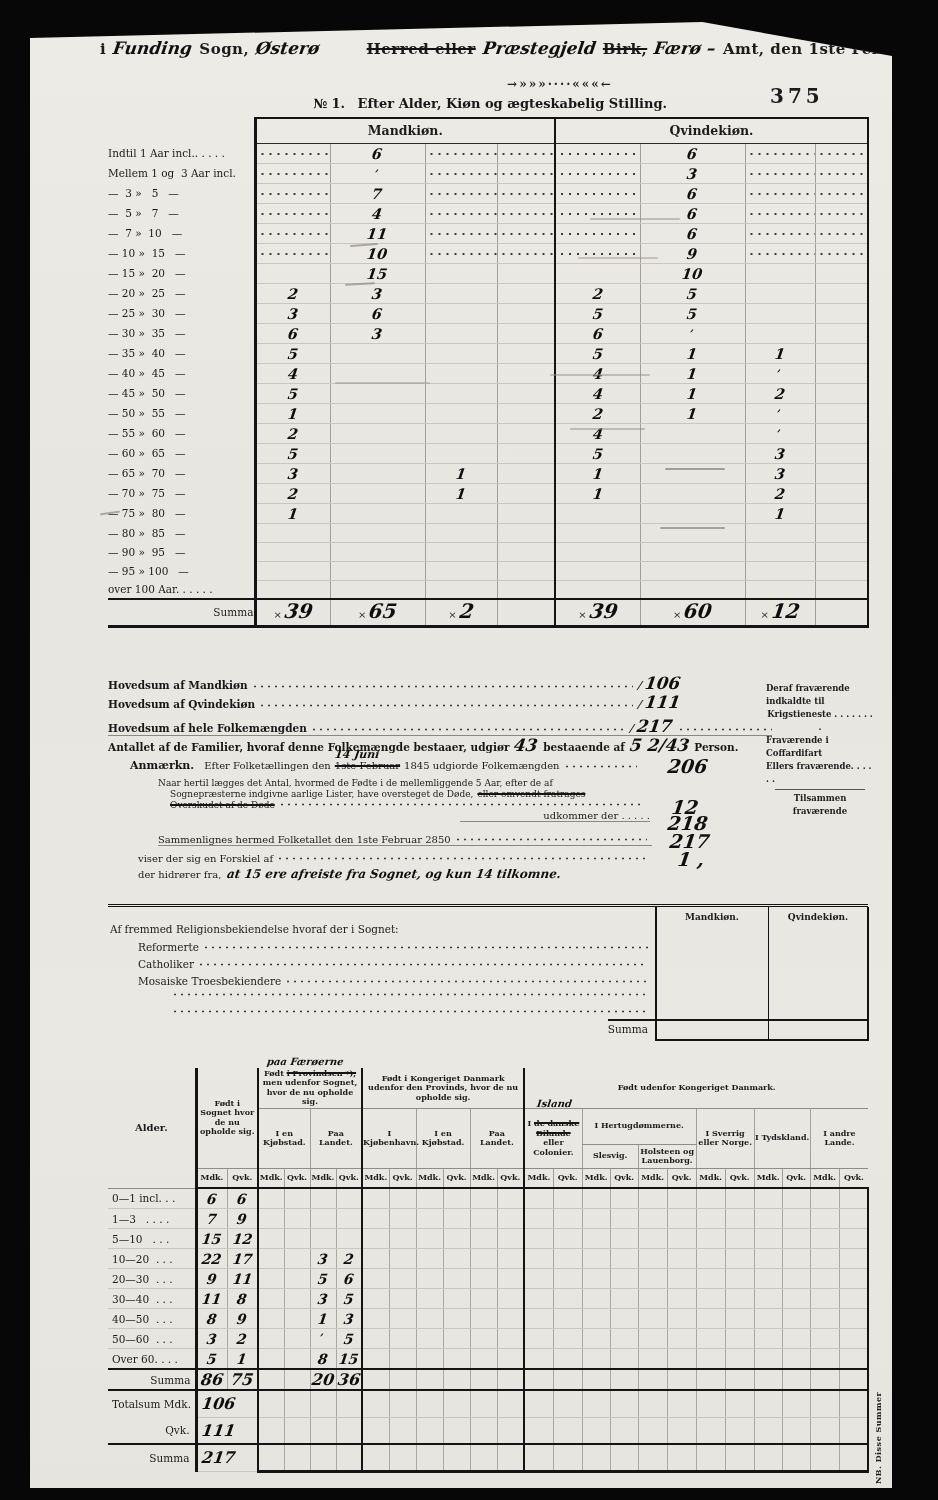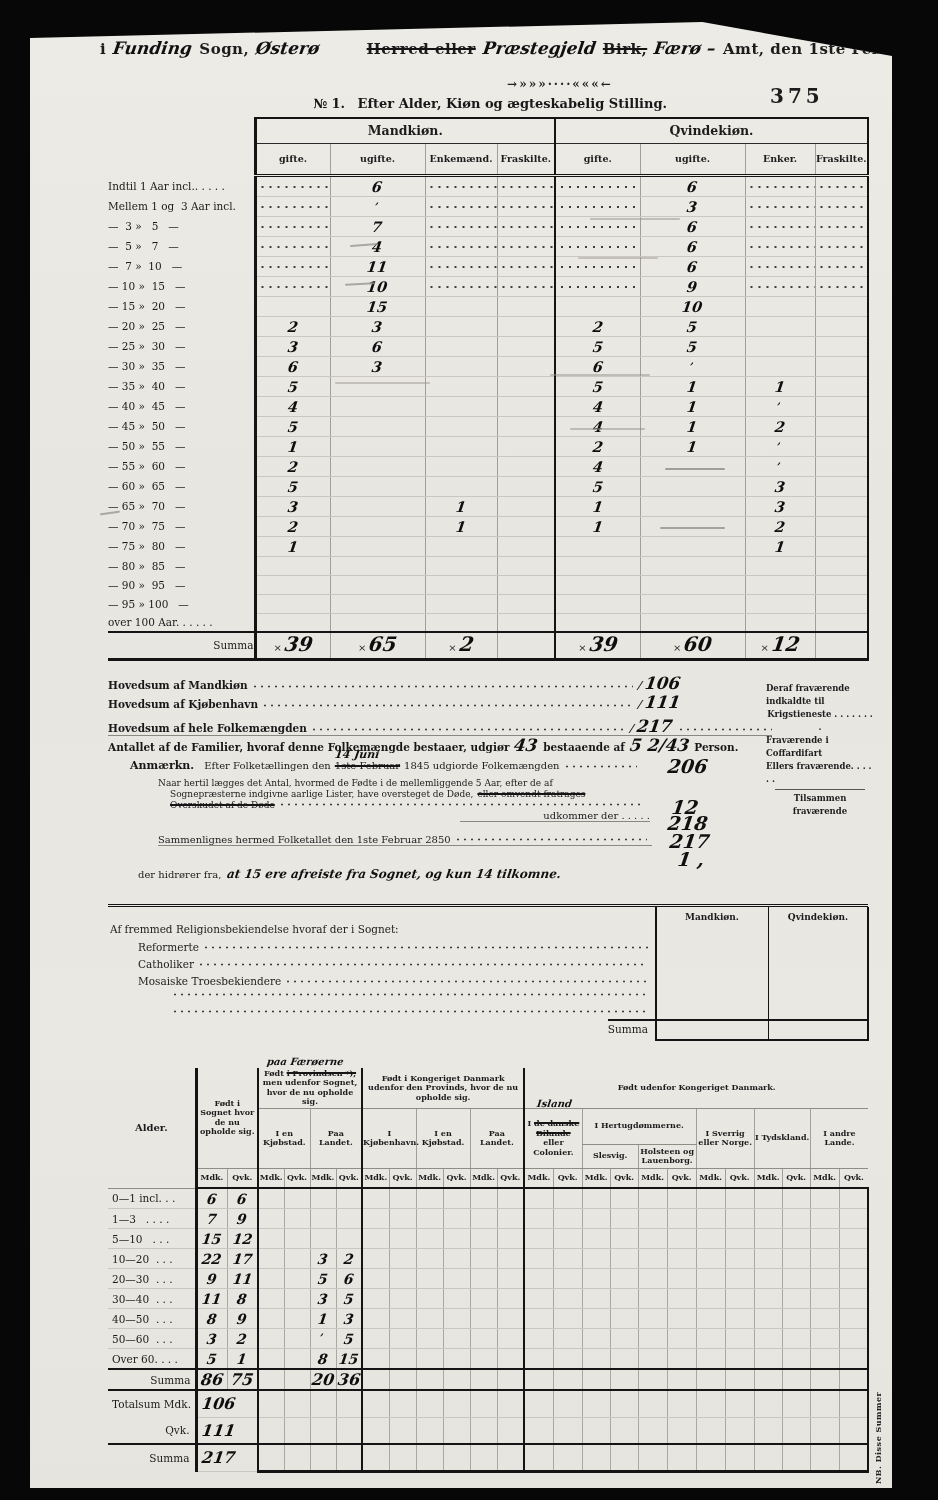--- a/index.html
+++ b/index.html
@@ -127,31 +127,20 @@
         <col style="width:105px">
         <col style="width:70px">
         <col style="width:53px">
     </colgroup>
     <thead>
       <tr>
         <th style="border:none"></th>
         <th class="ghead vbh" colspan="4">Mandkiøn.</th>
         <th class="ghead vbm vbr" colspan="4">Qvindekiøn.</th>
       </tr>
-      <tr>
-        <th style="border:none"></th>
-        <th class="shead vbh">gifte.</th>
-        <th class="shead vbt">ugifte.</th>
-        <th class="shead vbt">Enkemænd.</th>
-        <th class="shead vbt">Fraskilte.</th>
-        <th class="shead vbm">gifte.</th>
-        <th class="shead vbt">ugifte.</th>
-        <th class="shead vbt">Enker.</th>
-        <th class="shead vbt vbr">Fraskilte.</th>
-      </tr>
     </thead>
     <tbody id="t1-body">
         <tr>
           <td class="t1label">Indtil 1 Aar incl.. . . . .</td>
           <td class="t1cell vbh dcell"></td>
           <td class="t1cell vbt"><span class="hwv">6</span></td>
           <td class="t1cell vbt dcell"></td>
           <td class="t1cell vbt dcell"></td>
           <td class="t1cell vbm dcell"></td>
           <td class="t1cell vbt"><span class="hwv">6</span></td>
@@ -425,21 +414,21 @@
   <div class="pencil" style="left:630px;top:505px;width:65px;opacity:.8"></div>
   <div class="pencil" style="left:70px;top:490px;width:20px;transform:rotate(-8deg)"></div>
 
   <div class="sline" style="left:78px;top:656px;width:572px">
     <span class="printed">Hovedsum af Mandkiøn</span>
     <span class="lead"></span>
     <span class="hw chk">∕</span>
     <span class="hw val">106</span>
   </div>
   <div class="sline" style="left:78px;top:675px;width:572px">
-    <span class="printed">Hovedsum af Kjøbenhavn</span>
+    <span class="printed">Hovedsum af Qvindekiøn</span>
     <span class="lead"></span>
     <span class="hw chk">∕</span>
     <span class="hw val">111</span>
   </div>
   <div class="sline" style="left:78px;top:699px;width:664px;border-bottom:1px solid #8a8881">
     <span class="printed">Hovedsum af hele Folkemængden</span>
     <span class="lead"></span>
     <span class="hw chk">∕</span>
     <span class="hw val">217</span>
     <span class="lead2"></span>
@@ -476,20 +465,24 @@
   <div class="abs hw bigval" style="left:642px;top:774px">12</div>
   <div class="sline" style="left:430px;top:788px;width:190px;border-bottom:1px solid #8a8881">
     <span class="anm" style="margin-left:auto">udkommer der . . . . .</span>
   </div>
   <div class="abs hw bigval" style="left:638px;top:790px">218</div>
   <div class="sline anm" style="left:128px;top:812px;width:494px;border-bottom:1px solid #8a8881">
     <span>Sammenlignes hermed Folketallet den 1ste Februar 2850</span>
     <span class="lead"></span>
   </div>
   <div class="abs hw bigval" style="left:640px;top:808px">217</div>
+  <div class="sline anm" style="left:108px;top:831px;width:514px">
+    <span>viser der sig en Forskiel af</span>
+    <span class="lead"></span>
+  </div>
   <div class="abs hw bigval" style="left:648px;top:826px">1 ,</div>
   <div class="sline anm" style="left:108px;top:845px;width:520px">
     <span>der hidrører fra,</span>
     <span class="hw" style="font-size:12px;margin-left:6px">at 15 ere afreiste fra Sognet, og kun 14 tilkomne.</span>
   </div>
 
   <div class="absent">
     <div>Deraf fraværende indkaldte til</div>
     <div style="text-align:center">Krigstieneste . . . . . . . .</div>
     <div>Fraværende i Coffardifart</div>

